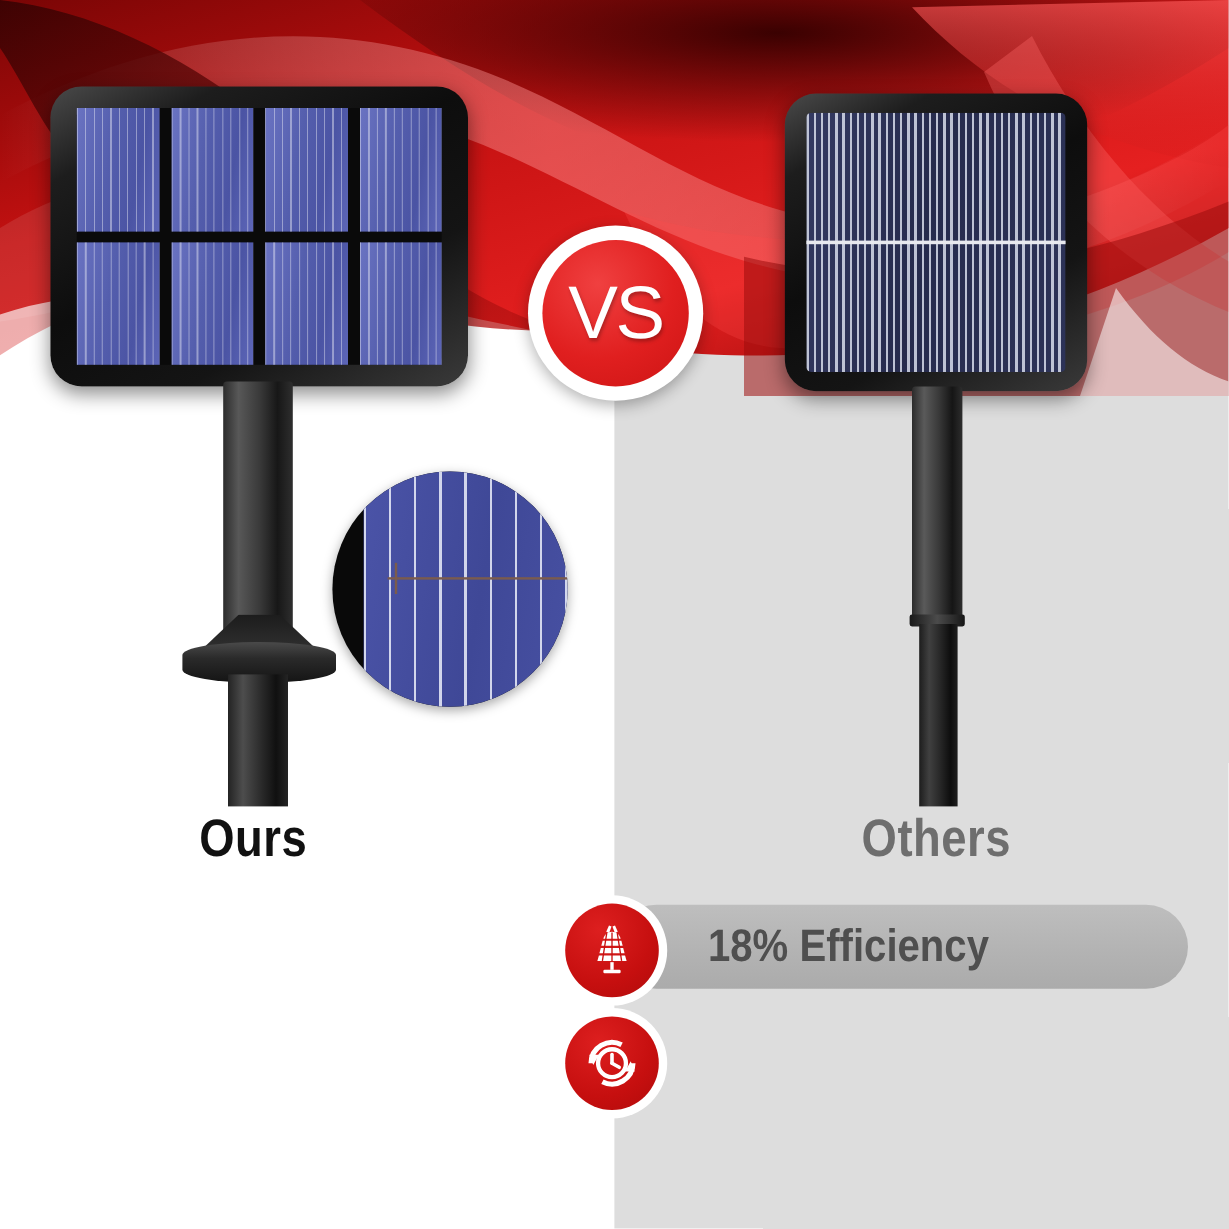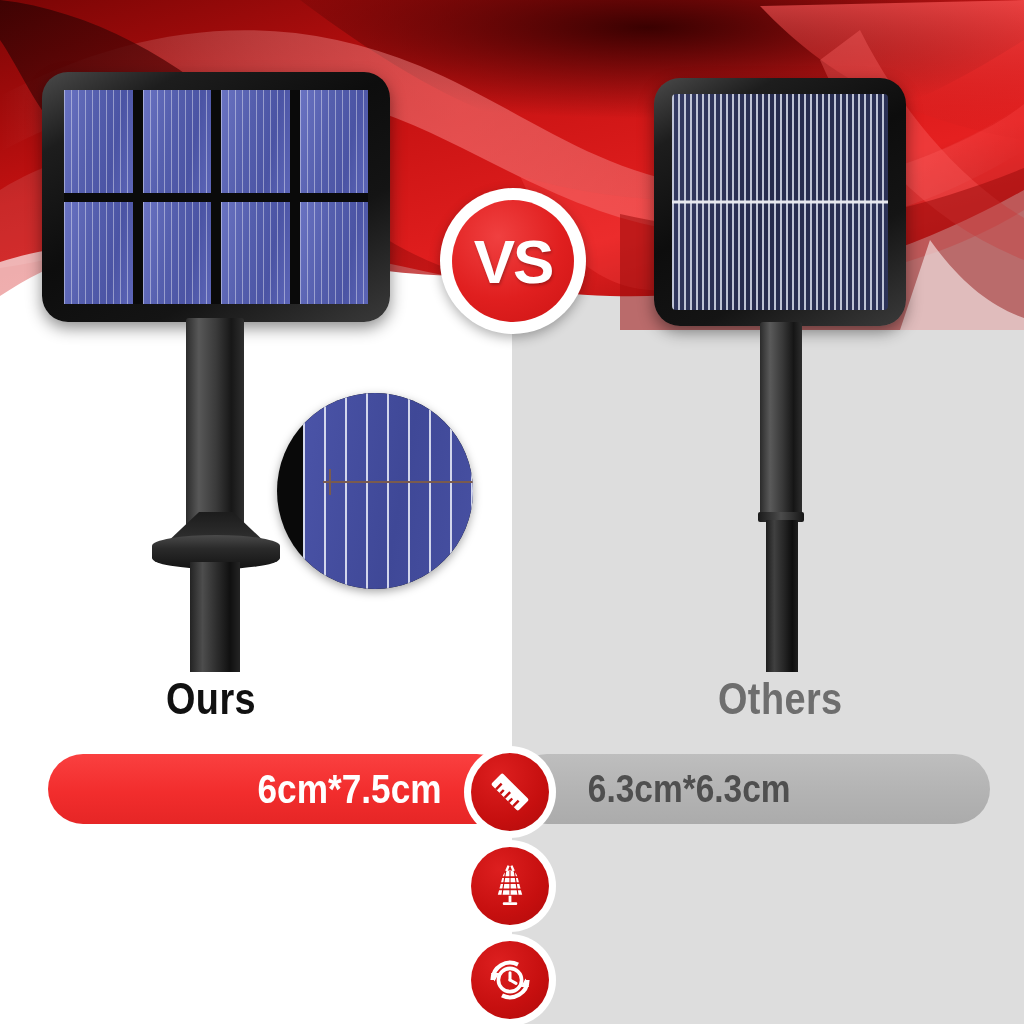--- a/index.html
+++ b/index.html
@@ -192,21 +192,21 @@
     width: 122px; height: 122px;
     border-radius: 50%;
     background: radial-gradient(circle at 38% 30%, #f04040 0%, #e01f1f 55%, #cc1414 100%);
     display: flex;
     align-items: center;
     justify-content: center;
   }
   .vs-text {
     color: #ffffff;
     font-size: 62px;
-    font-weight: bold;
+    font-weight: normal;
     letter-spacing: -2px;
     font-family: "Liberation Sans", sans-serif;
     text-shadow: 1px 2px 3px rgba(0,0,0,.25);
   }
 
   
   .label-ours, .label-others {
     position: absolute;
     font-size: 44px;
     font-weight: bold;
@@ -383,44 +383,25 @@
     <div class="vs-inner">
       <span class="vs-text">VS</span>
     </div>
   </div>
 
   <div class="label-ours">Ours</div>
   <div class="label-others">Others</div>
 
   <div class="rows">
 
+
     <div class="row">
-      <div class="pill pill-left">
-        <span class="pill-left-text">6cm*7.5cm</span>
+      <div class="pill pill-right">
+        <span class="pill-right-text">18% Efficiency</span>
       </div>
-      <div class="pill pill-right">
-        <span class="pill-right-text">6.3cm*6.3cm</span>
-      </div>
-      <div class="row-icon">
-        <div class="row-icon-inner">
-          <svg width="46" height="46" viewBox="0 0 46 46">
-            <g transform="rotate(-45 23 23)">
-              <rect x="15" y="4" width="16" height="38" rx="2" fill="#ffffff"></rect>
-              <rect x="15" y="10" width="8" height="2.4" fill="#c60f0f"></rect>
-              <rect x="15" y="16" width="5" height="2.4" fill="#c60f0f"></rect>
-              <rect x="15" y="22" width="8" height="2.4" fill="#c60f0f"></rect>
-              <rect x="15" y="28" width="5" height="2.4" fill="#c60f0f"></rect>
-              <rect x="15" y="34" width="8" height="2.4" fill="#c60f0f"></rect>
-            </g>
-          </svg>
-        </div>
-      </div>
-    </div>
-
-    <div class="row">
       <div class="row-icon">
         <div class="row-icon-inner">
           <svg width="48" height="48" viewBox="0 0 48 48">
             <g fill="#ffffff">
               <path d="M21.5 3.2 L19.2 8.5 L21.6 9.4 L23.6 4.1 Z"></path>
               <path d="M26.5 3.2 L28.8 8.5 L26.4 9.4 L24.4 4.1 Z"></path>
               <path d="M24 8.4 C20.4 8.4 17.6 11.0 16.8 14.2 L31.2 14.2 C30.4 11.0 27.6 8.4 24 8.4 Z"></path>
               <path d="M16.2 16.0 L31.8 16.0 L32.9 20.2 L15.1 20.2 Z"></path>
               <path d="M14.7 22.0 L33.3 22.0 L34.5 26.4 L13.5 26.4 Z"></path>
               <path d="M13.1 28.2 L34.9 28.2 L36.2 32.8 L11.8 32.8 Z"></path>

